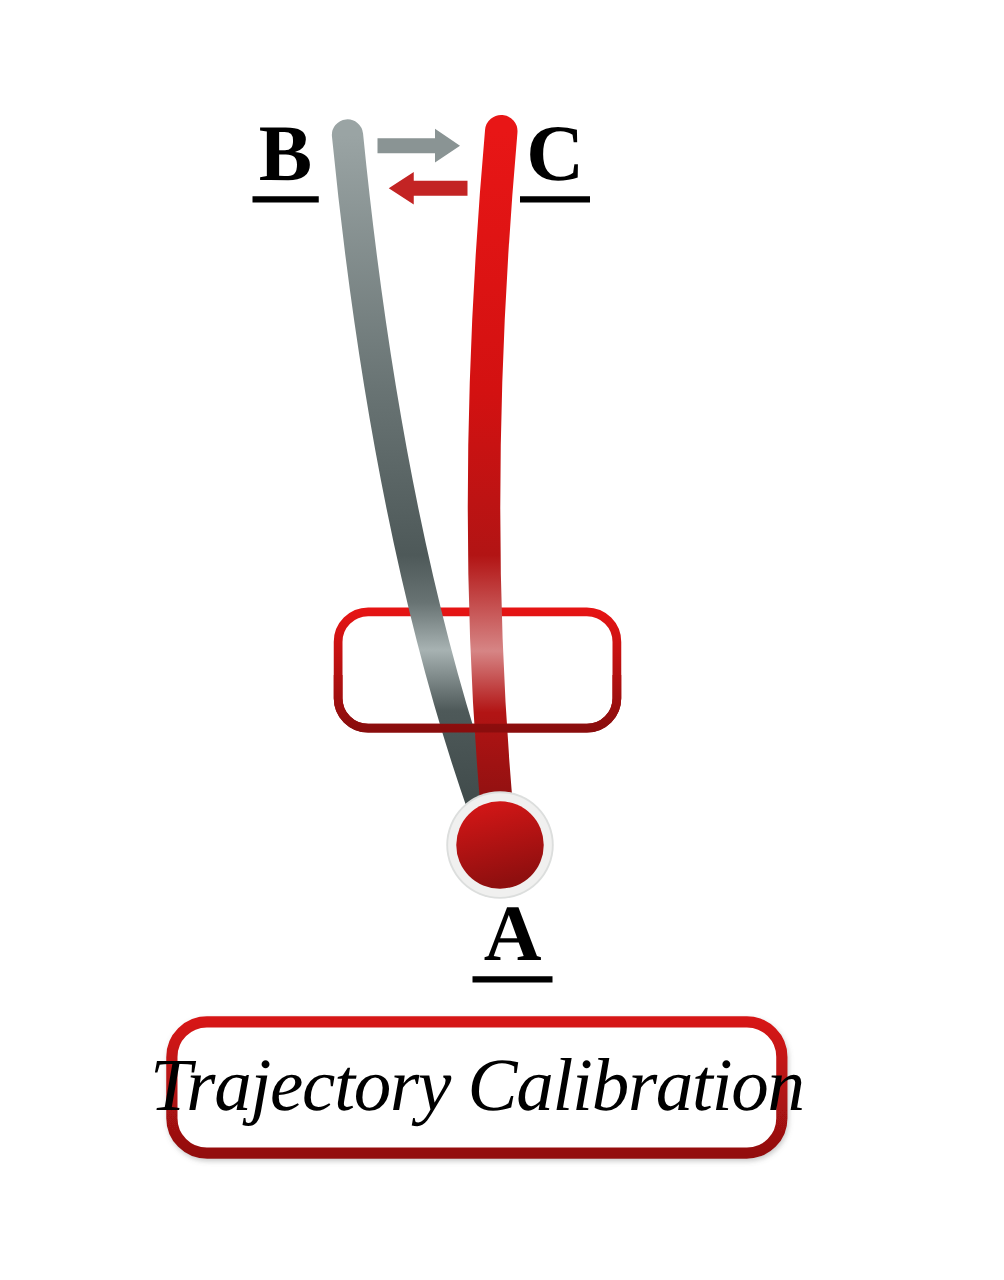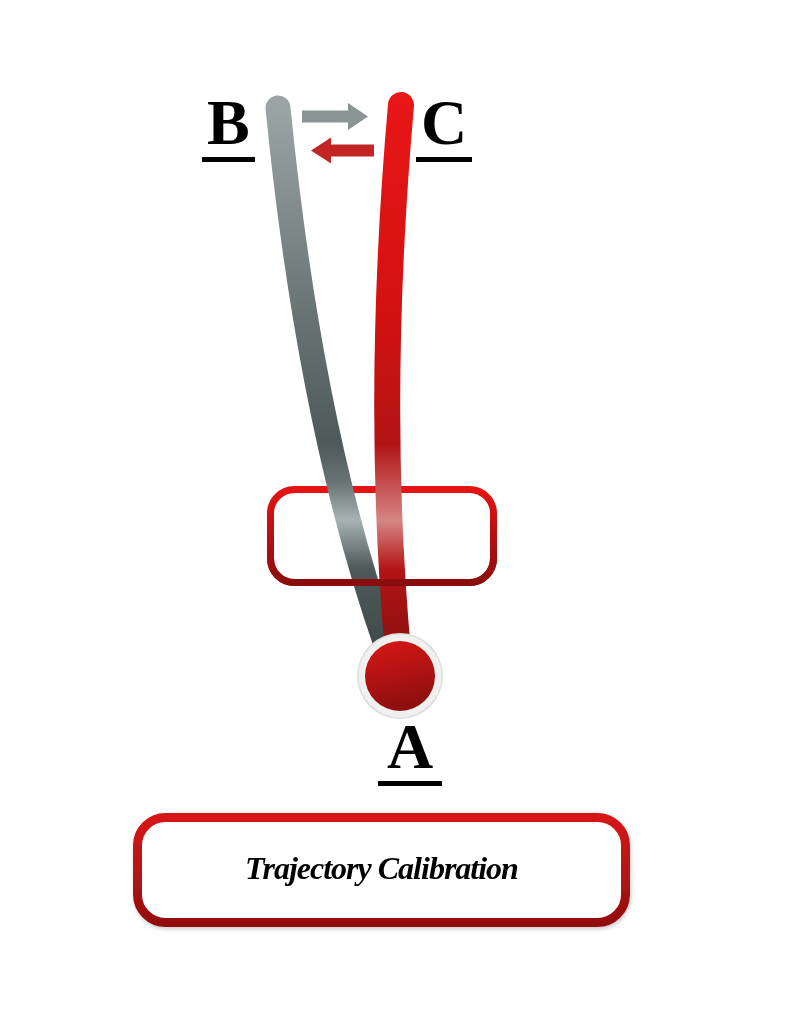--- a/index.html
+++ b/index.html
@@ -30,22 +30,22 @@
   .title-box-text-wrap {
     position: absolute;
     left: 133px; top: 813px;
     width: 497px; height: 114px;
     display: flex;
     align-items: center;
     justify-content: center;
   }
   .title-text {
     font-style: italic;
-    font-weight: 700;
-    font-size: 32px;
+    font-weight: 400;
+    font-size: 60px;
     letter-spacing: -1px;
     color: #000000;
     white-space: nowrap;
     padding-bottom: 4px;
   }
 </style>
 </head>
 <body>
 
 <div class="canvas">

